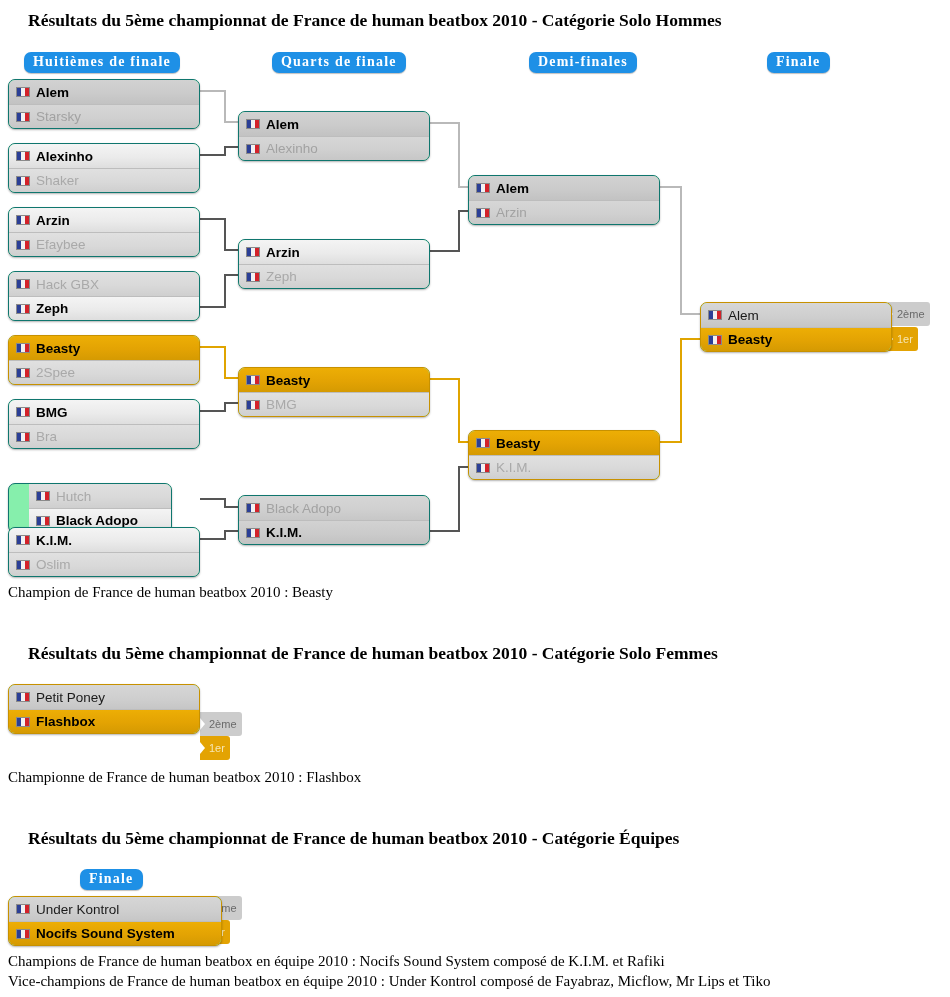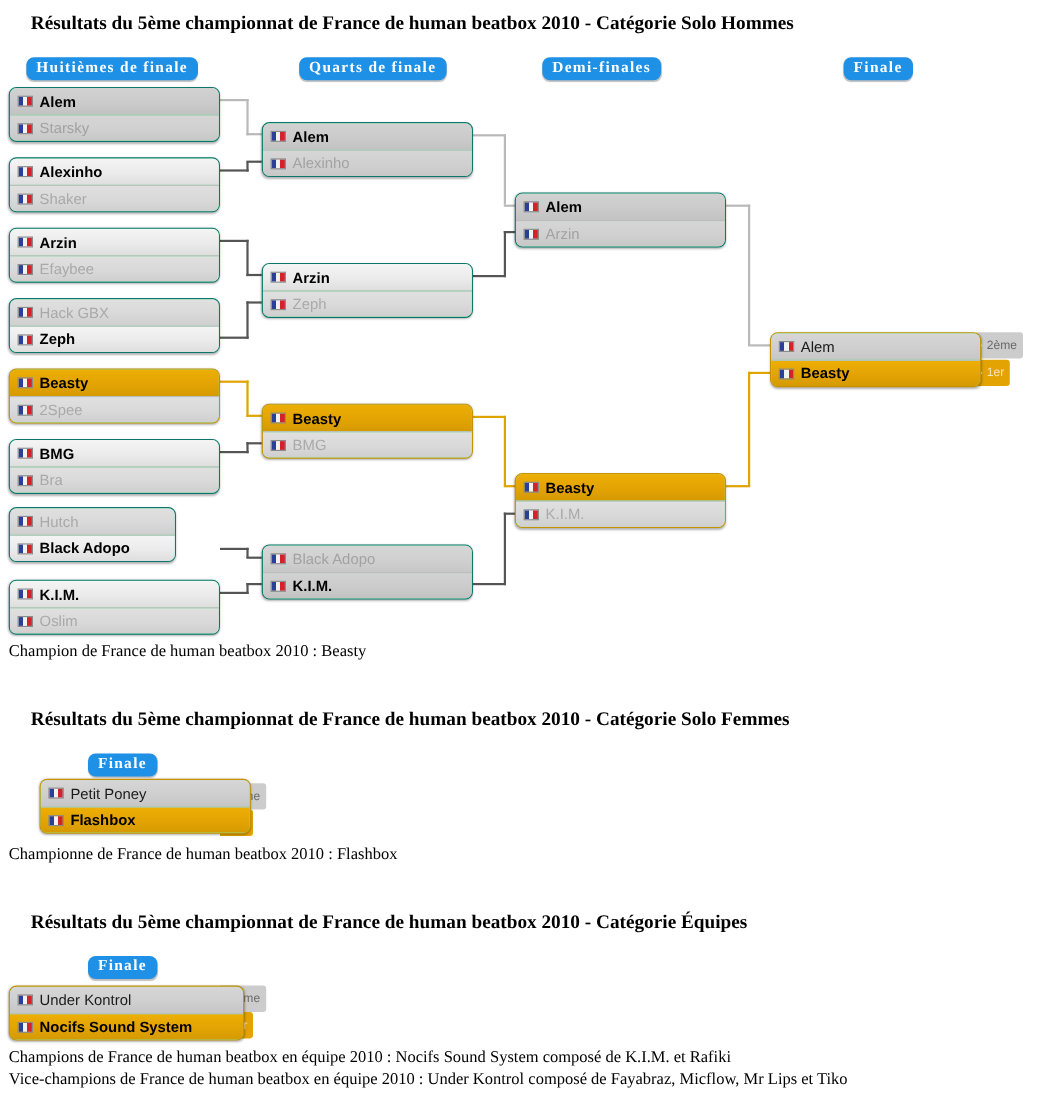--- a/index.html
+++ b/index.html
@@ -148,21 +148,21 @@
 </style>
 </head>
 <body>
 
 <div class="stage">
 
   <div class="section-title" style="left:8px; top:10px;">Résultats du 5ème championnat de France de human beatbox 2010 - Catégorie Solo Hommes</div>
 
   <div class="round-label" style="left:24px; top:52px;">Huitièmes de finale</div>
   <div class="round-label" style="left:272px; top:52px;">Quarts de finale</div>
-  <div class="round-label" style="left:493px; top:52px;">Demi-finales</div>
+  <div class="round-label" style="left:529px; top:52px;">Demi-finales</div>
   <div class="round-label" style="left:767px; top:52px;">Finale</div>
 
   <div class="ln h light" style="left:200px; top:90px;  width:26px;"></div>
   <div class="ln v light" style="left:224px; top:90px;  height:33px;"></div>
   <div class="ln h light" style="left:224px; top:121px; width:14px;"></div>
   <div class="ln h" style="left:200px; top:154px; width:26px;"></div>
   <div class="ln v" style="left:224px; top:147px; height:9px;"></div>
   <div class="ln h" style="left:224px; top:146px; width:14px;"></div>
 
   <div class="ln h" style="left:200px; top:218px; width:26px;"></div>
@@ -266,21 +266,21 @@
     <div class="slot win">
       <span class="flag"></span>
       <span>BMG</span>
     </div>
     <div class="slot lose">
       <span class="flag"></span>
       <span>Bra</span>
     </div>
   </div>
 
-  <div class="match" style="left:8px; top:461px; width:152px;">
+  <div class="match" style="left:8px; top:483px; width:164px;padding-left:20px;">
     <div class="slot lose">
       <span class="flag"></span>
       <span>Hutch</span>
     </div>
     <div class="slot win">
       <span class="flag"></span>
       <span>Black Adopo</span>
     </div>
   </div>
 
@@ -382,21 +382,21 @@
 
   <div class="section-title" style="left:8px; top:643px;">Résultats du 5ème championnat de France de human beatbox 2010 - Catégorie Solo Femmes</div>
   <div class="round-label" style="left:80px; top:685px;">Finale</div>
 
   <div class="badge second" style="left:200px; top:712px;">
     <span>2ème</span>
   </div>
   <div class="badge first" style="left:200px; top:736px;">
     <span>1er</span>
   </div>
-  <div class="match goldbox" style="left:8px; top:708px; width:192px;margin-left:28px;">
+  <div class="match goldbox" style="left:8px; top:684px; width:192px;">
     <div class="slot plain">
       <span class="flag"></span>
       <span>Petit Poney</span>
     </div>
     <div class="slot gold">
       <span class="flag"></span>
       <span>Flashbox</span>
     </div>
   </div>
 

